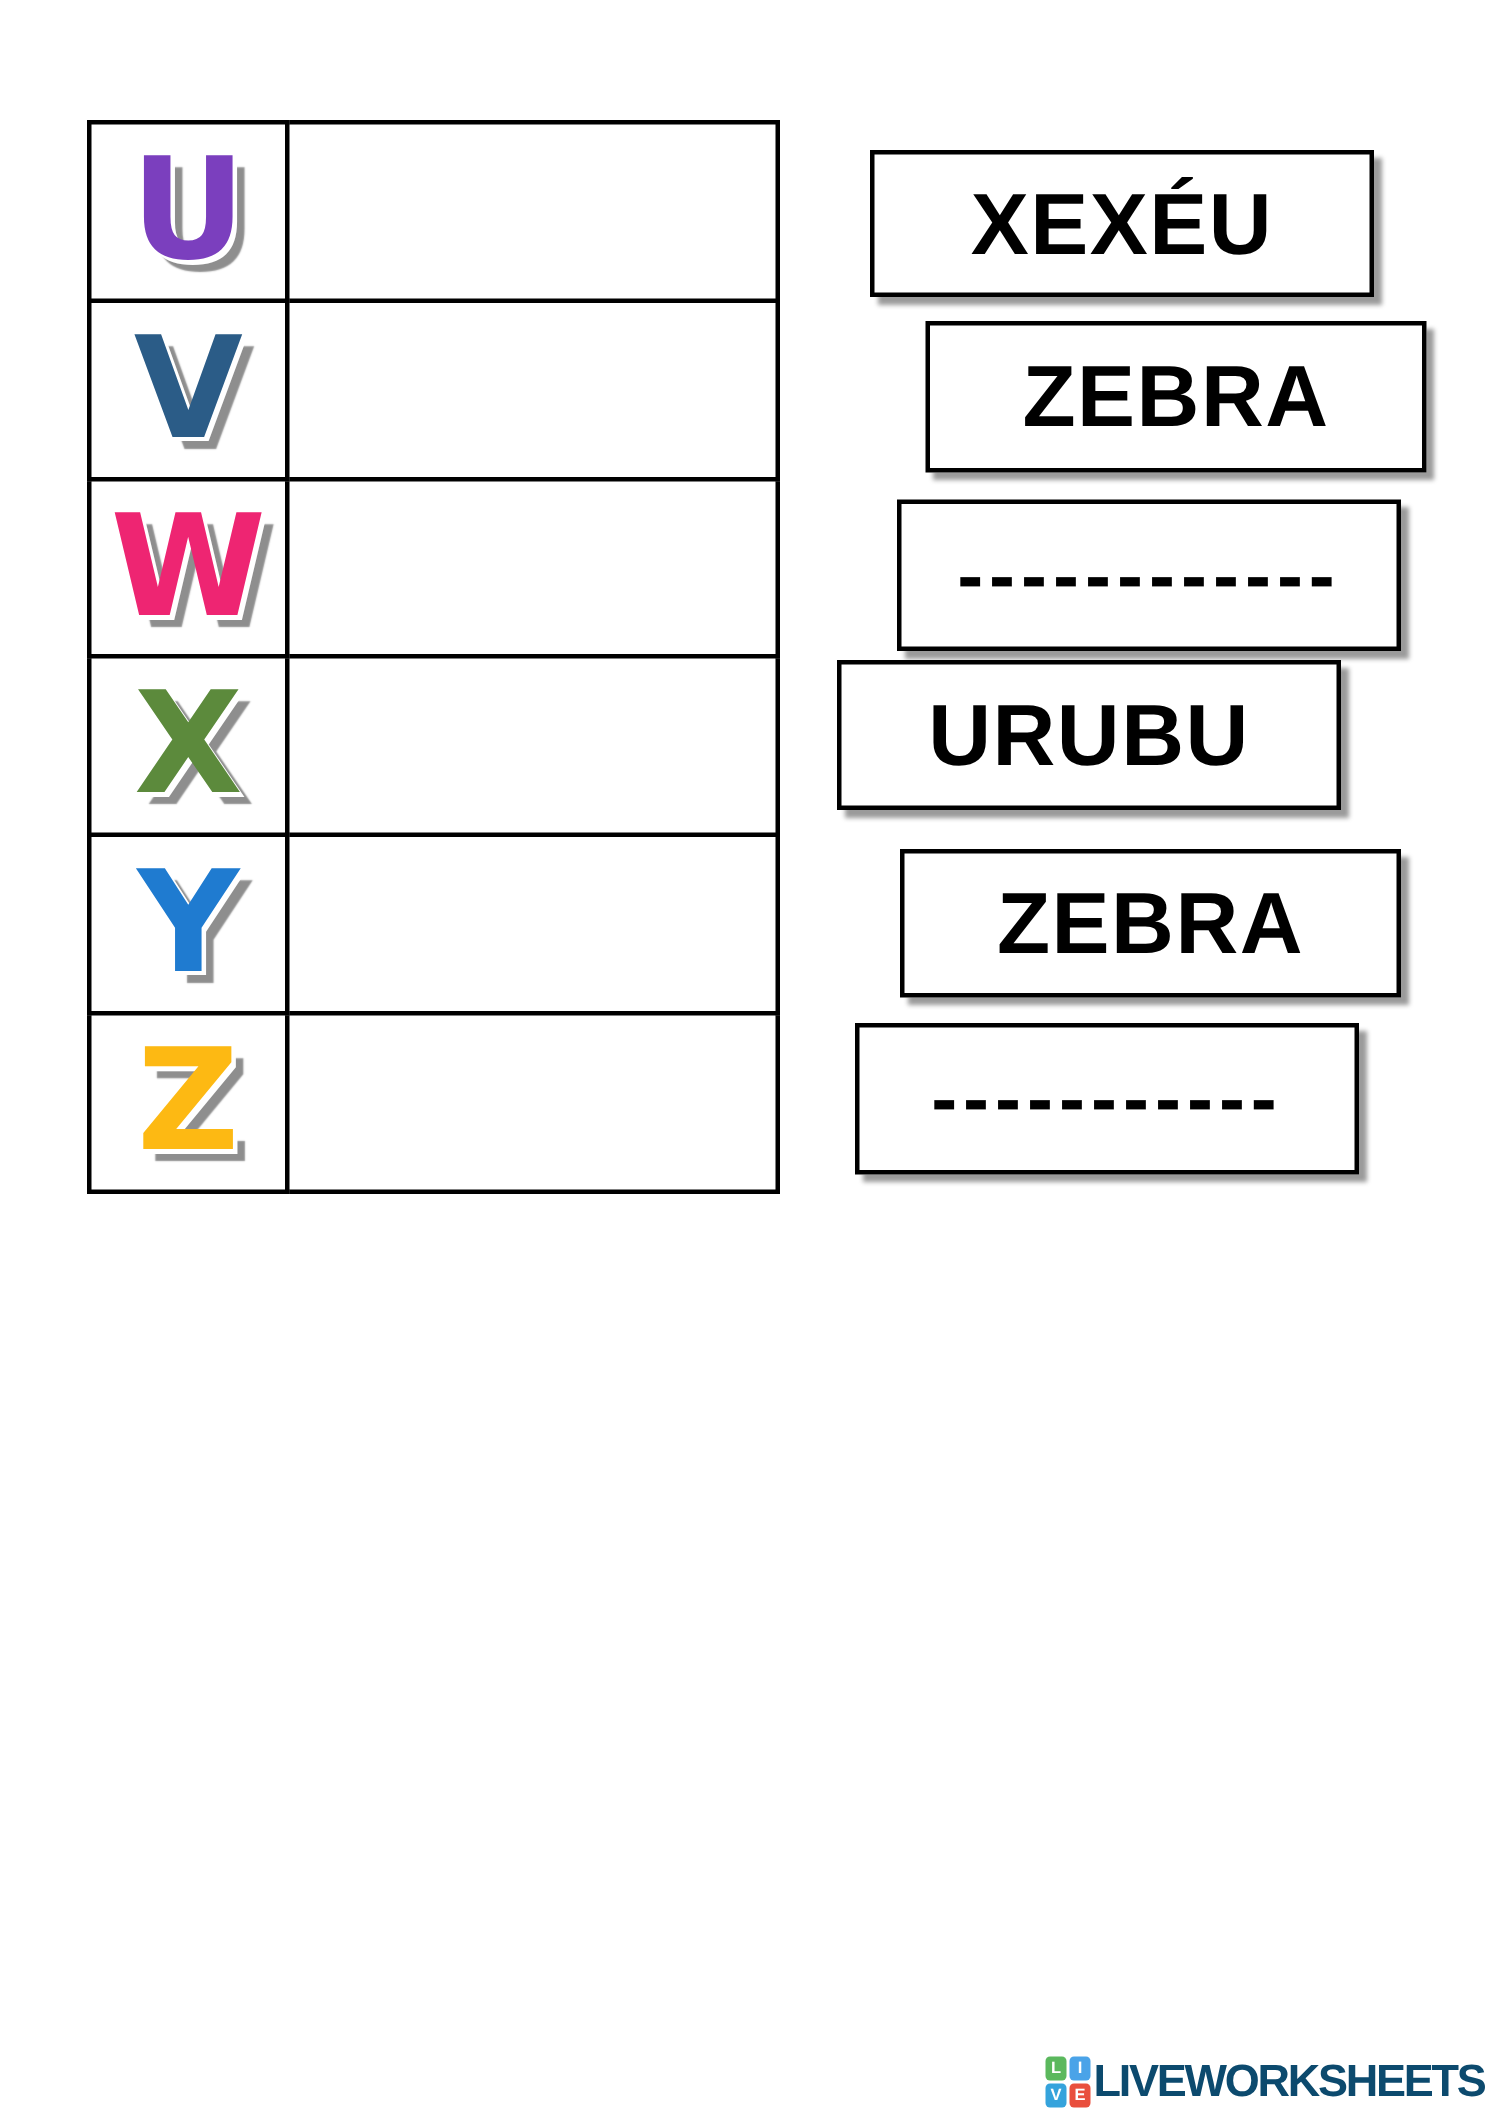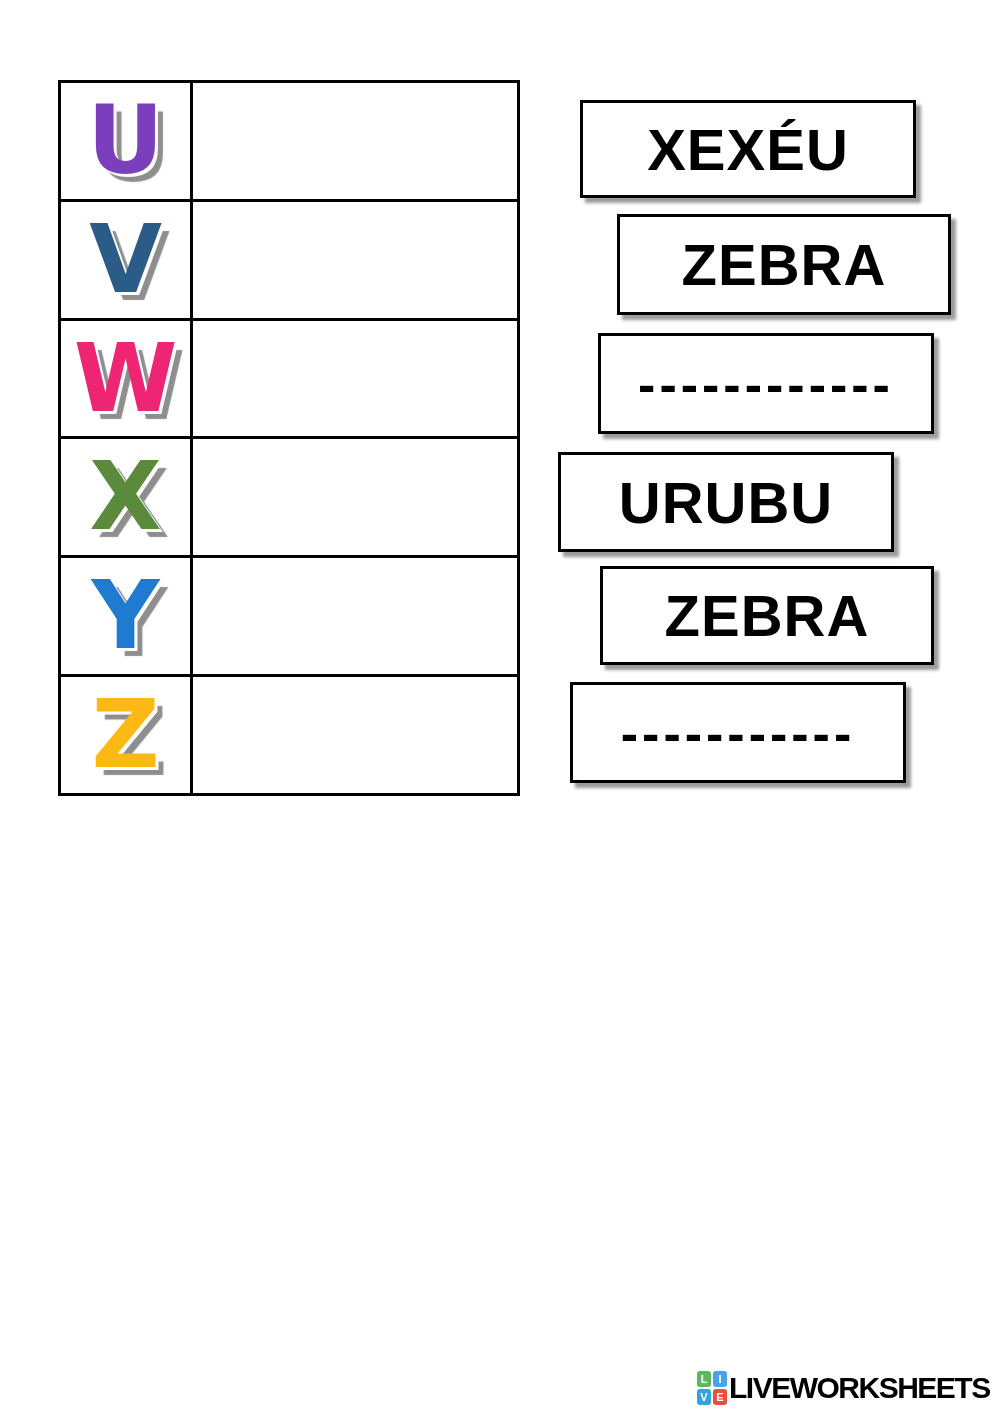--- a/index.html
+++ b/index.html
@@ -54,21 +54,21 @@
     font-family: "Liberation Sans", sans-serif;
     font-weight: bold;
     font-size: 58px;
     letter-spacing: 1px;
     color: #000000;
     cursor: pointer;
   }
   .wc1 { left: 580px; top: 100px; width: 330px; height: 92px; }
   .wc2 { left: 617px; top: 214px; width: 328px; height: 95px; }
   .wc3 { left: 598px; top: 333px; width: 330px; height: 95px; font-size: 52px; letter-spacing: 4px; }
-  .wc4 { left: 558px; top: 452px; width: 330px; height: 94px; }
+  .wc4 { left: 558px; top: 440px; width: 330px; height: 94px; }
   .wc5 { left: 600px; top: 566px; width: 328px; height: 93px; }
   .wc6 { left: 570px; top: 682px; width: 330px; height: 95px; font-size: 52px; letter-spacing: 4px; }
 
   
   .logo {
     position: absolute;
     left: 697px;
     top: 1371px;
     display: flex;
     align-items: center;
@@ -166,16 +166,16 @@
     <span>-----------</span>
   </div>
 
   <div class="logo">
     <div class="logo-icon">
       <span class="logo-cell" style="background-color: rgb(91, 184, 93);">L</span>
       <span class="logo-cell" style="background-color: rgb(74, 163, 232);">I</span>
       <span class="logo-cell" style="background-color: rgb(53, 163, 220);">V</span>
       <span class="logo-cell" style="background-color: rgb(233, 79, 61);">E</span>
     </div>
-    <span class="logo-text" style="color: #000000; text-align: center;">LIVEWORKSHEETS</span>
+    <span class="logo-text" style="color: #0c4a6e; text-align: center;">LIVEWORKSHEETS</span>
   </div>
 
 </div>
 
 </body></html>

